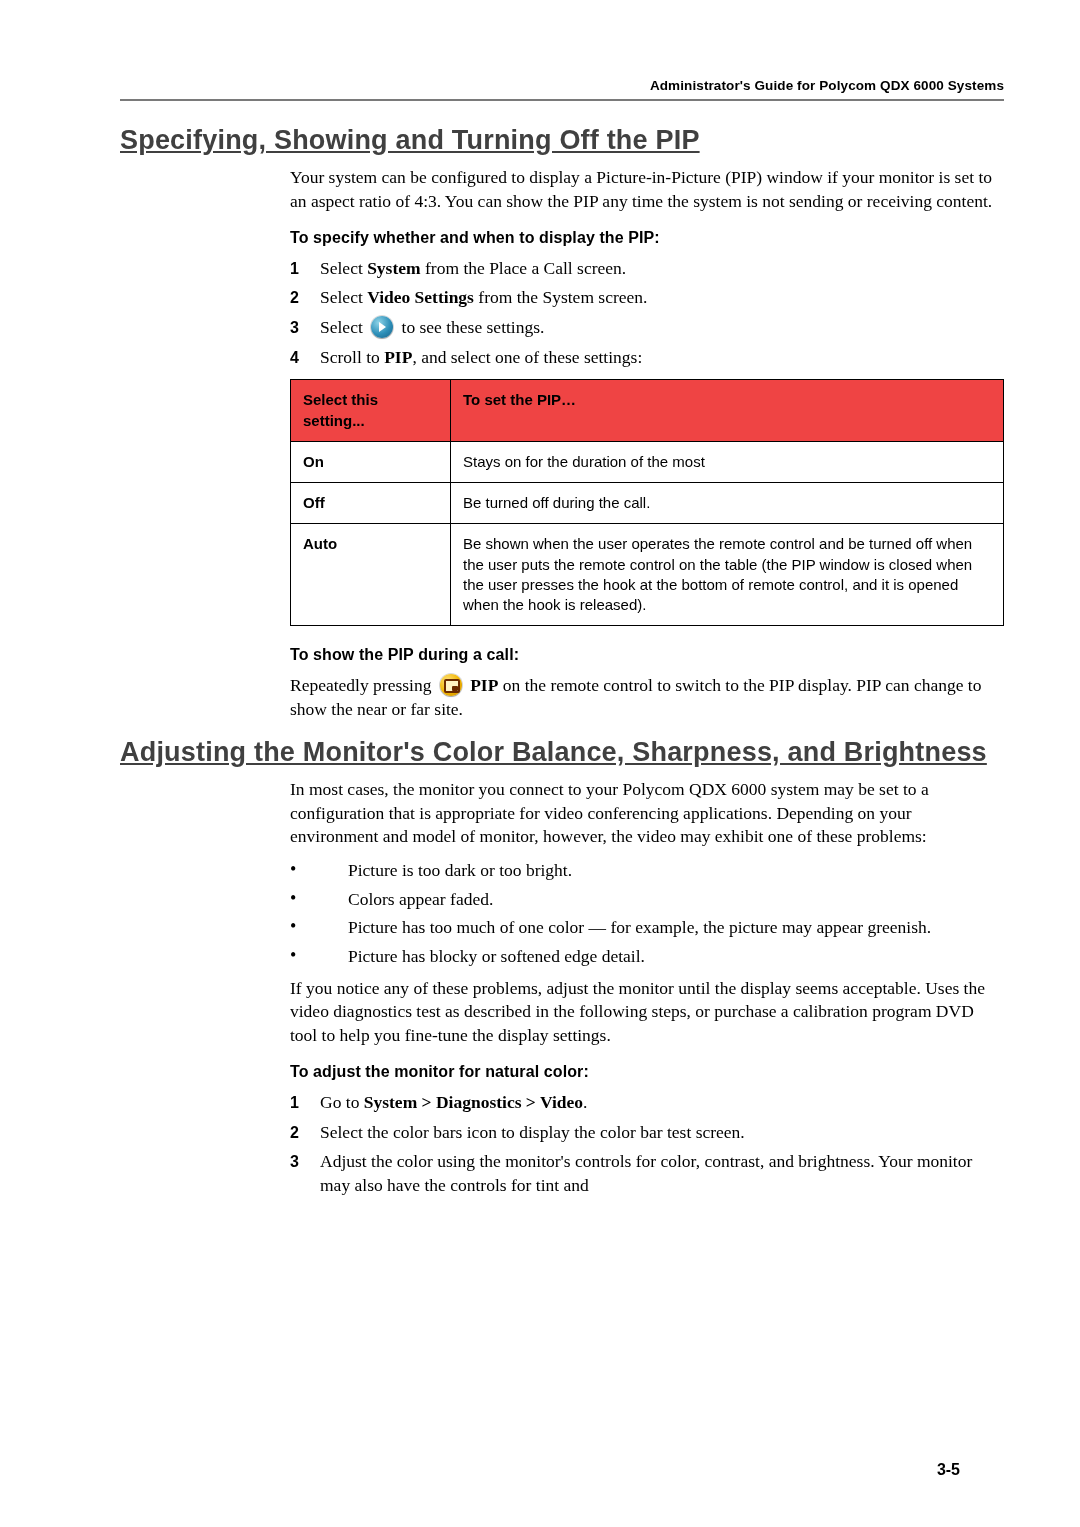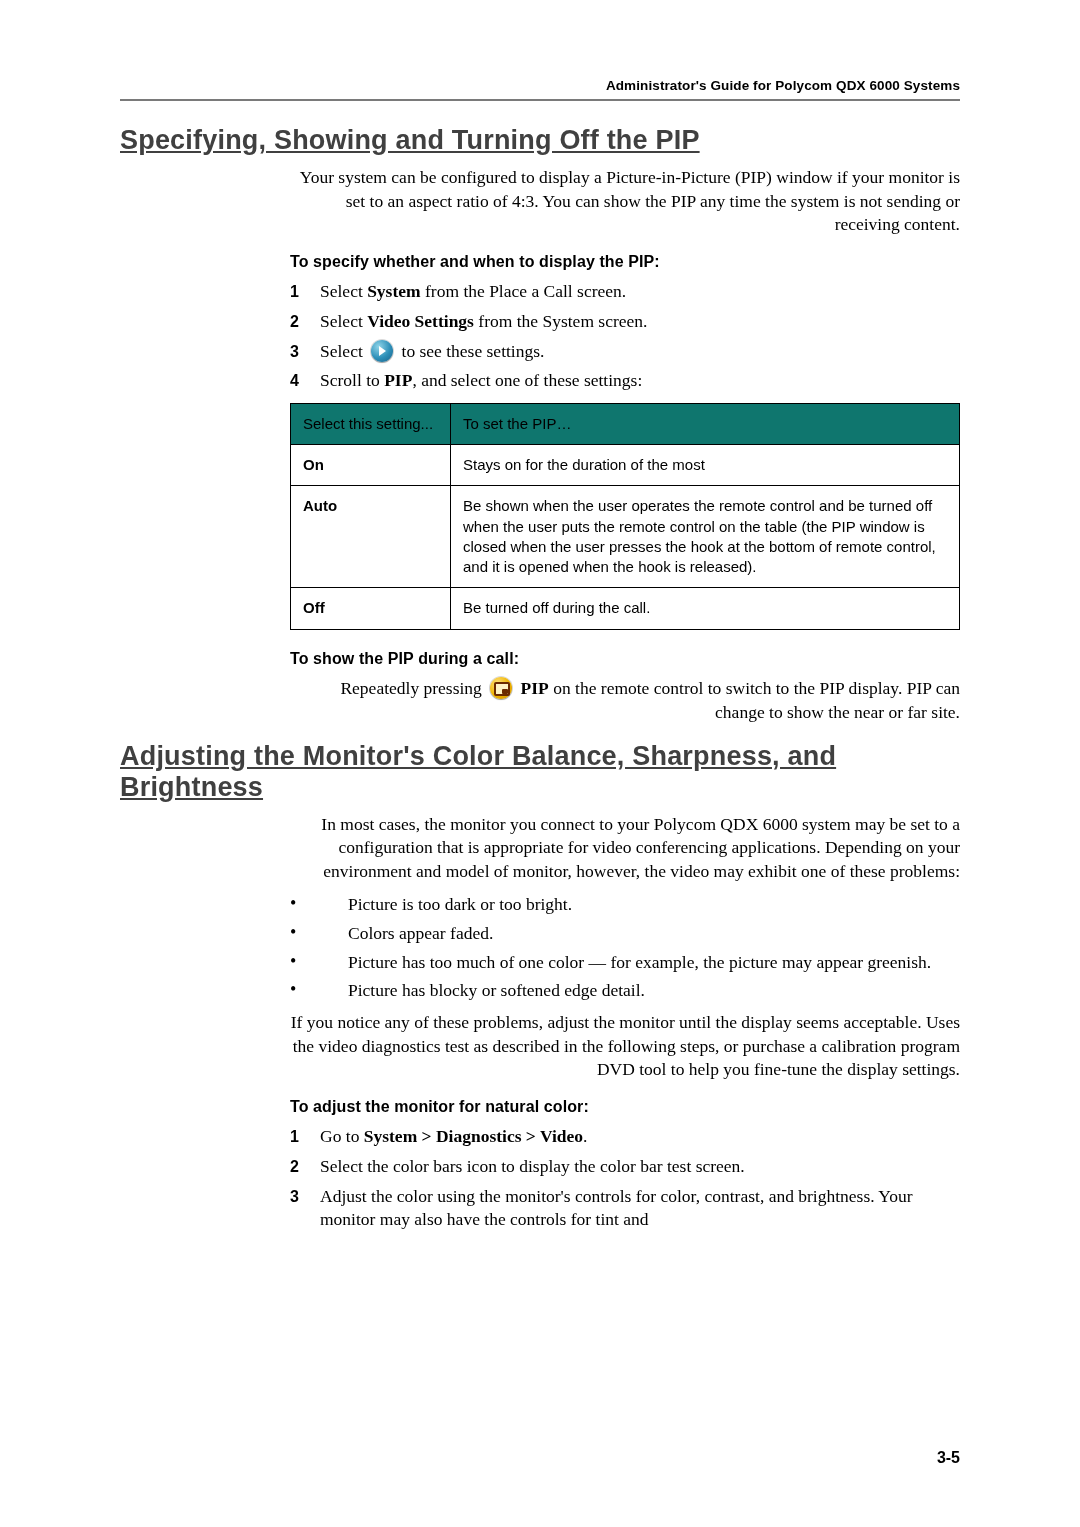--- a/index.html
+++ b/index.html
@@ -8,21 +8,21 @@
     padding: 0;
     background: #fff;
     font-family: "Book Antiqua", Palatino, "Palatino Linotype", Georgia, serif;
     color: #000;
   }
   .page {
     width: 1080px;
     height: 1527px;
     position: relative;
     box-sizing: border-box;
-    padding: 78px 120px 0 120px;
+    padding: 78px 76px 0 120px;
   }
   .running-head {
     text-align: right;
     font-family: "Segoe UI", "Lucida Sans", Arial, sans-serif;
     font-weight: 600;
     font-size: 13.5px;
     letter-spacing: 0.1px;
     margin-bottom: 6px;
     color: #000;
   }
@@ -38,21 +38,21 @@
     font-size: 27px;
     margin: 16px 0 10px 0;
     letter-spacing: 0.2px;
     text-decoration: underline;
   }
   .body-block {
     margin-left: 170px;
     font-size: 17.5px;
     line-height: 1.35;
   }
-  .para { margin: 6px 0 10px 0; text-align: right; }
+  .para { margin: 6px 0 10px 0; }
   .subhead {
     font-family: "Segoe UI", "Lucida Sans", Arial, sans-serif;
     font-weight: 600;
     font-size: 16px;
     margin: 14px 0 8px 0;
     letter-spacing: 0.1px;
   }
   ol.numlist {
     list-style: none;
     padding: 0;
@@ -129,22 +129,22 @@
     font-family: Arial, Helvetica, sans-serif;
     font-size: 15px;
   }
   table.settings th, table.settings td {
     border: 1px solid #000;
     text-align: left;
     vertical-align: top;
     padding: 10px 12px;
   }
   table.settings th {
-    font-weight: 400;
-    background: #0f766e;
+    font-weight: 700;
+    background: #ef4444;
   }
   table.settings td.lead {
     font-weight: 700;
     width: 135px;
   }
   ul.bullets {
     list-style: none;
     padding: 0;
     margin: 6px 0 8px 0;
   }
@@ -159,21 +159,21 @@
   }
   ul.bullets > li .li-body {
     flex: 1;
     font-size: 17.5px;
     line-height: 1.35;
     margin-left: 28px;
   }
   .footer-pn {
     position: absolute;
     right: 120px;
-    bottom: 60px;
+    bottom: 48px;
     font-family: Arial, sans-serif;
     font-weight: 700;
     font-size: 16px;
   }
 </style>
 </head>
 <body>
 
 <div class="page">
 
@@ -220,26 +220,26 @@
           <th>Select this setting...</th>
           <th>To set the PIP…</th>
         </tr>
       </thead>
       <tbody>
         <tr>
           <td class="lead">On</td>
           <td>Stays on for the duration of the most</td>
         </tr>
         <tr>
+          <td class="lead">Off</td>
+          <td>Be turned off during the call.</td>
+        </tr>
+        <tr>
           <td class="lead">Auto</td>
           <td>Be shown when the user operates the remote control and be turned off when the user puts the remote control on the table (the PIP window is closed when the user presses the hook at the bottom of remote control, and it is opened when the hook is released).</td>
-        </tr>
-        <tr>
-          <td class="lead">Off</td>
-          <td>Be turned off during the call.</td>
         </tr>
       </tbody>
     </table>
 
     <p class="subhead">To show the PIP during a call:</p>
 
     <p class="para">
       <span>Repeatedly pressing </span><span class="icon-pip"></span>
       <b>PIP</b><span> on the remote control to switch to the PIP display. PIP can change to show the near or far site.</span>
     </p>

